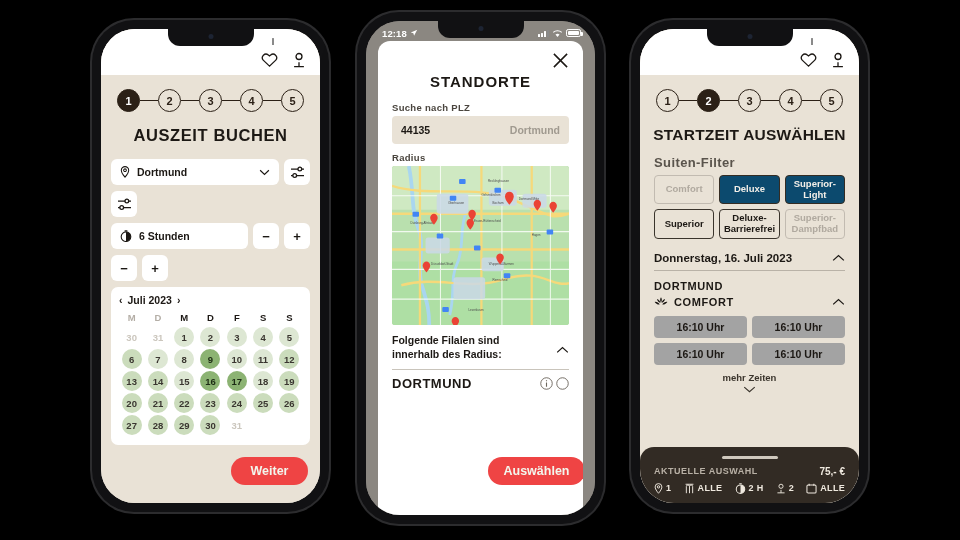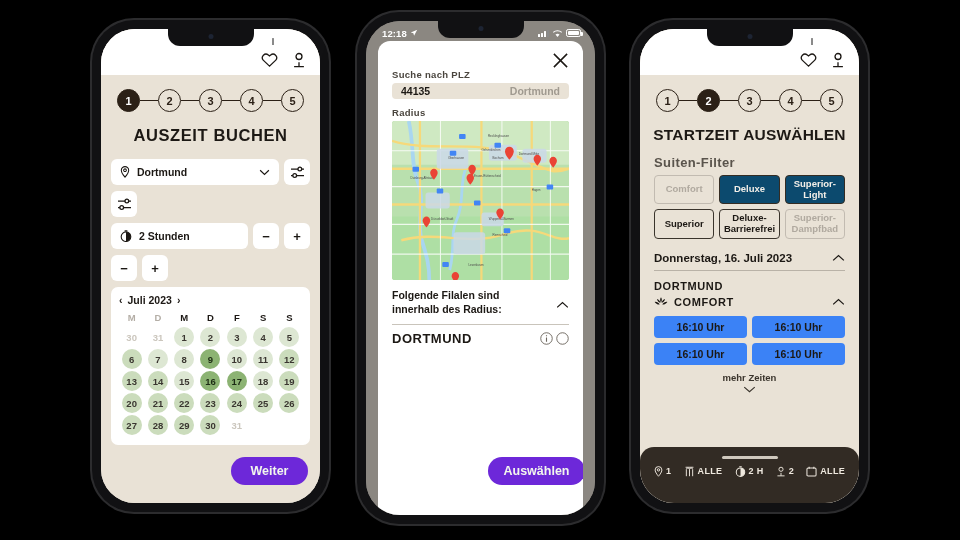--- a/index.html
+++ b/index.html
@@ -122,41 +122,41 @@
     font-size:9.5px; font-weight:700; color:#3a3630; border-radius:50%;
   }
   .day span { display:flex; align-items:center; justify-content:center; width:20px; height:20px; border-radius:50%;text-align:center; }
   .day.l1 span { background:#dde7d3; }
   .day.l2 span { background:#cbdcbc; }
   .day.l3 span { background:#8cb373; color:#1c2b14; }
   .day.off span { color:#cbc6bd; background:transparent; }
 
   .cta {
     position:absolute; border-radius: 999px;
-    background:#6d28d9; color:#f2f6ed;
+    background:#ef4444; color:#f2f6ed;
     font-size: 12.5px; font-weight:700;
     display:flex; align-items:center; justify-content:center;
   }
 
   
   .dim-bg { position:absolute; inset:0; background:#8b8781; }
   .modal {
     position:absolute; left:12px; right:12px; top:20px; bottom:0;
     background:#fff; border-radius: 12px 12px 0 0;
     padding: 8px 14px 0 14px; overflow:hidden;
   }
   .modal-close { display:flex; justify-content:flex-end; padding-top:3px; }
   .modal-title {
     text-align:center; font-size:15px; font-weight:800; letter-spacing:1px;
     color:#1c1814; margin: 4px 0 12px 0;
   }
   .modal-sub { font-size:11px; font-weight:800; color:#1c1814; margin-bottom:9px; }
   .modal-lbl { font-size:9.5px; font-weight:600; color:#4a453e; letter-spacing:.3px; margin-bottom:3px; }
   .modal-input {
-    background:#e9e2d6; border-radius:4px; height:16px;
+    background:#e9e2d6; border-radius:4px; height:28px;
     display:flex; align-items:center; justify-content:space-between;
     padding: 0 9px; margin-bottom:8px;
     font-size:10.5px; font-weight:800; color:#1c1814;
   }
   .modal-input .ghost { font-weight:600; color:#a09a90; }
   .mapbox { height: 159px; border-radius:3px; overflow:hidden; position:relative; background:#aadaa0; }
   .modal-foot { margin-top:9px; font-size:10.5px; font-weight:800; color:#1c1814; line-height:1.32; display:flex; justify-content:space-between; align-items:flex-start; }
   .divider { height:1px; background:#c9c4bb; margin:7px 0 6px 0; }
   .branch { font-size:13px; font-weight:800; letter-spacing:.5px; color:#1c1814; }
 
@@ -176,21 +176,21 @@
     display:flex; align-items:center; justify-content:space-between;
     font-size:11.5px; font-weight:800; color:#1c1814;
   }
   .city { padding: 9px 14px 0 14px; font-size:11px; font-weight:800; letter-spacing:.6px; color:#1c1814; }
   .suite {
     padding: 4px 14px 0 14px; display:flex; align-items:center; gap:6px;
     font-size:11px; font-weight:800; letter-spacing:.6px; color:#1c1814;
   }
   .slots { display:grid; grid-template-columns: 1fr 1fr; gap:5px; padding: 8px 14px 0 14px; }
   .slot {
-    background:#3b82f6; border-radius:4px; height:22px;
+    background:#a3a3a3; border-radius:4px; height:22px;
     display:flex; align-items:center; justify-content:center;
     font-size:10.5px; font-weight:700; color:#1c1814;
   }
   .more { text-align:center; font-size:9.5px; font-weight:600; color:#3a342c; margin-top:7px; }
 
   .bottombar {
     position:absolute; left:0; right:0; bottom:0; height:56px;
     background:#322b24; border-radius: 14px 14px 0 0; padding: 9px 14px 0 14px;
   }
   .bb-handle { width:56px; height:2.5px; background:#cfc8bd; border-radius:2px; margin: 0 auto 7px auto; }
@@ -289,21 +289,21 @@
             </div>
           </div>
 
           <div class="row">
             <div class="field">
               <svg width="12" height="12" viewBox="0 0 14 14">
                   <circle cx="7" cy="7.8" r="5.6" fill="none" stroke="#1c1814" stroke-width="1.3"></circle>
                   <path d="M7 2.2a5.6 5.6 0 0 1 0 11.2z" fill="#1c1814"></path>
                   <path d="M5.4 1h3.2" stroke="#1c1814" stroke-width="1.3"></path>
                 </svg>
-              <span>2 Stunden</span>
+              <span>6 Stunden</span>
             </div>
             <div class="stepbtn">−</div>
             <div class="stepbtn">+</div>
           </div>
 
           <div class="row">
             <div class="stepbtn">−</div>
             <div class="stepbtn">+</div>
           </div>
         </div>
@@ -465,20 +465,21 @@
       </div>
 
       <div class="dim-bg"></div>
 
       <div class="modal">
         <div class="modal-close">
           <svg width="17" height="17" viewBox="0 0 18 18">
               <path d="M2 2l14 14M16 2 2 16" stroke="#1c1814" stroke-width="1.6"></path>
             </svg>
         </div>
+        <div class="modal-title">STANDORTE</div>
 
         <div class="modal-lbl">Suche nach PLZ</div>
         <div class="modal-input">
           <span>44135</span>
           <span class="ghost">Dortmund</span>
         </div>
 
         <div class="modal-lbl">Radius</div>
 
         <div class="mapbox">
@@ -673,20 +674,24 @@
           <span>mehr Zeiten</span>
           <div style="margin-top:1px">
             <svg width="13" height="7" viewBox="0 0 14 8">
                 <path d="M1 1.2 7 6.6l6-5.4" fill="none" stroke="#3a342c" stroke-width="1.3"></path>
               </svg>
           </div>
         </div>
 
         <div class="bottombar">
           <div class="bb-handle"></div>
+          <div class="bb-top">
+            <span>AKTUELLE AUSWAHL</span>
+            <span class="price">75,- €</span>
+          </div>
           <div class="bb-row">
             <span class="bb-item">
               <svg width="9" height="11" viewBox="0 0 12 15">
                   <path d="M6 .8a4.6 4.6 0 0 0-4.6 4.6c0 3.4 4.6 8.6 4.6 8.6s4.6-5.2 4.6-8.6A4.6 4.6 0 0 0 6 .8z" fill="none" stroke="#efe9df" stroke-width="1.3"></path>
                   <circle cx="6" cy="5.3" r="1.6" fill="none" stroke="#efe9df" stroke-width="1.3"></circle>
                 </svg>
               <span>1</span>
             </span>
             <span class="bb-item">
               <svg width="11" height="11" viewBox="0 0 14 14">

